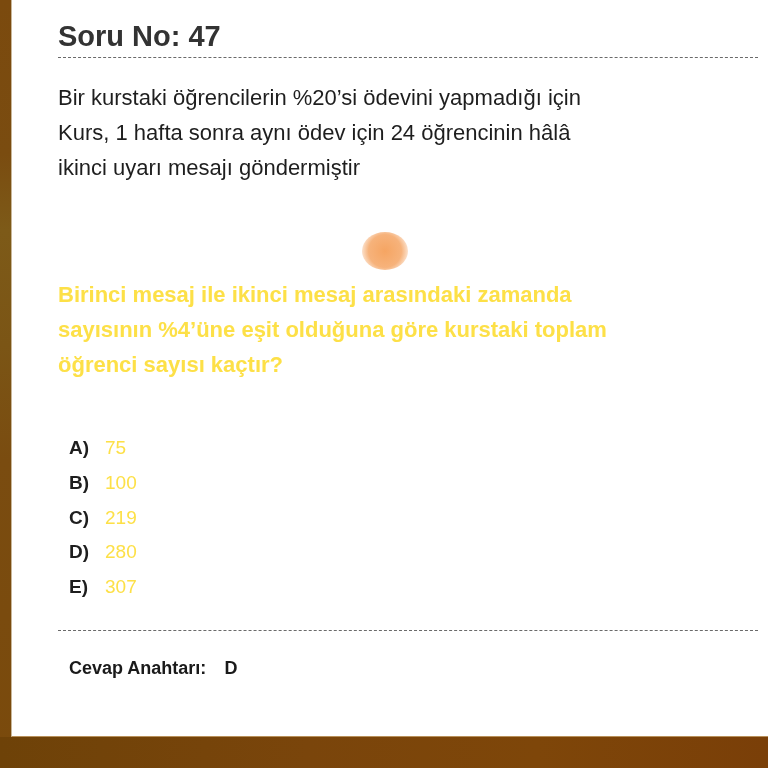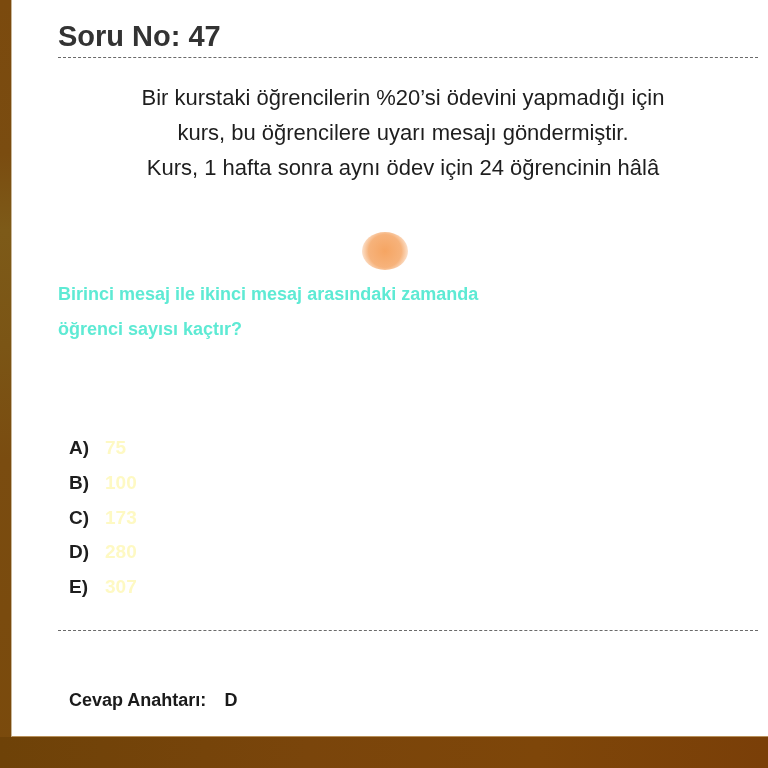--- a/index.html
+++ b/index.html
@@ -50,64 +50,63 @@
     .dash-bottom { top: 630px; }
     .stem {
       position: absolute;
       left: 58px; top: 80px;
       width: 690px;
       font-family: "Liberation Sans", sans-serif;
       font-size: 22px;
       line-height: 35px;
       color: #1e1e1e;
     }
-    .stem .line { display: block; white-space: nowrap; text-align: center; }
+    .stem .line { display: block; white-space: nowrap; }
     .cursor-dot {
       position: absolute;
       left: 362px; top: 232px;
       width: 46px; height: 38px;
       border-radius: 50%;
       background: radial-gradient(circle at 50% 50%, rgba(245,160,90,0.95) 0%, rgba(245,165,100,0.85) 55%, rgba(245,175,120,0.3) 80%, rgba(255,255,255,0) 100%);
       pointer-events: none;
     }
     .question {
       position: absolute;
       left: 58px; top: 277px;
       width: 700px;
       font-family: "Liberation Sans", sans-serif;
-      font-size: 18px;
+      font-size: 22px;
       font-weight: bold;
       line-height: 35px;
-      color: #5eead4;
+      color: #fde047;
     }
     .question .line { display: block; white-space: nowrap; }
     .options {
       position: absolute;
       left: 69px; top: 437px;
       font-family: "Liberation Sans", sans-serif;
       font-size: 19px;
       color: #1e1e1e;
     }
     .option {
       height: 34.75px;
       display: flex;
       align-items: flex-start;
     }
     .option .letter {
       font-weight: bold;
       width: 36px;
       display: inline-block;
     }
     .option .value {
-      color: #fef9c3;
-      font-weight: bold;
+      color: #fde047;
     }
     .answer-key {
       position: absolute;
-      left: 69px; top: 690px;
+      left: 69px; top: 658px;
       font-family: "Liberation Sans", sans-serif;
       font-size: 18px;
       font-weight: bold;
       color: #1a1a1a;
       white-space: pre;
     }
     .answer-key .key-value {
       margin-left: 18px;
     }
   </style>
@@ -118,43 +117,44 @@
 <div class="bottom-bar"></div>
 
 <div class="panel">
 </div>
 
 <div class="title">Soru No: 47</div>
 <div class="dash-line dash-top"></div>
 
 <div class="stem">
   <span class="line">Bir kurstaki öğrencilerin %20’si ödevini yapmadığı için</span>
-  <span class="line">kurs, bu öğrencilere uyarı mesajı göndermiştir.</span>
   <span class="line">Kurs, 1 hafta sonra aynı ödev için 24 öğrencinin hâlâ</span>
+  <span class="line"><span>ikinci uyarı mesajı göndermiştir</span></span>
 </div>
 
 <div class="cursor-dot"></div>
 
 <div class="question">
   <span class="line">Birinci mesaj ile ikinci mesaj arasındaki zamanda</span>
+  <span class="line">sayısının %4’üne eşit olduğuna göre kurstaki toplam</span>
   <span class="line">öğrenci sayısı kaçtır?</span>
 </div>
 
 <div class="options">
   <div class="option">
     <span class="letter">A)</span>
     <span class="value">75</span>
   </div>
   <div class="option">
     <span class="letter">B)</span>
     <span class="value">100</span>
   </div>
   <div class="option">
     <span class="letter">C)</span>
-    <span class="value">173</span>
+    <span class="value">219</span>
   </div>
   <div class="option">
     <span class="letter">D)</span>
     <span class="value">280</span>
   </div>
   <div class="option">
     <span class="letter">E)</span>
     <span class="value">307</span>
   </div>
 </div>

